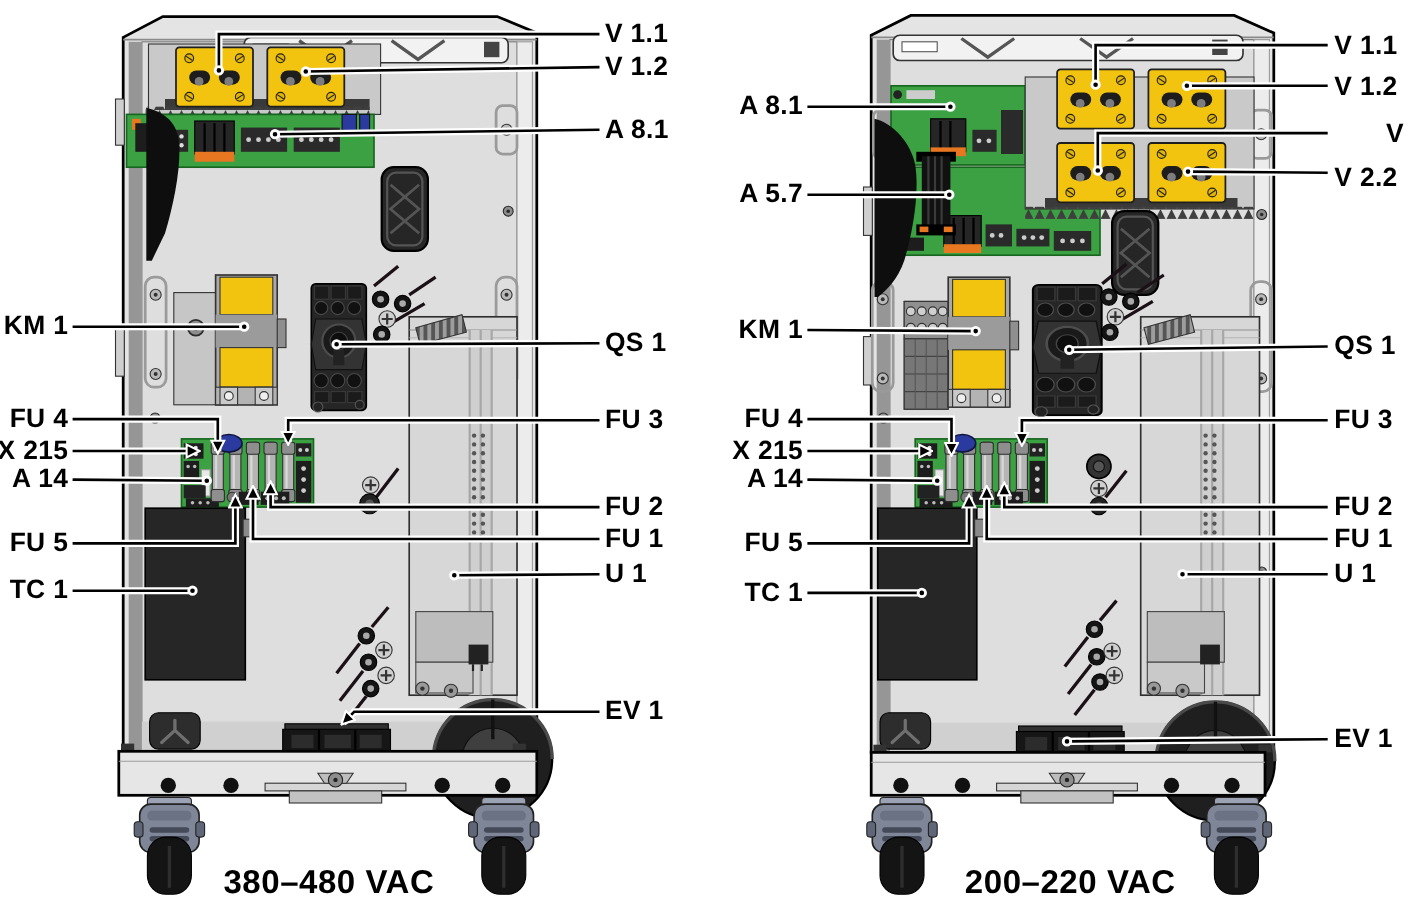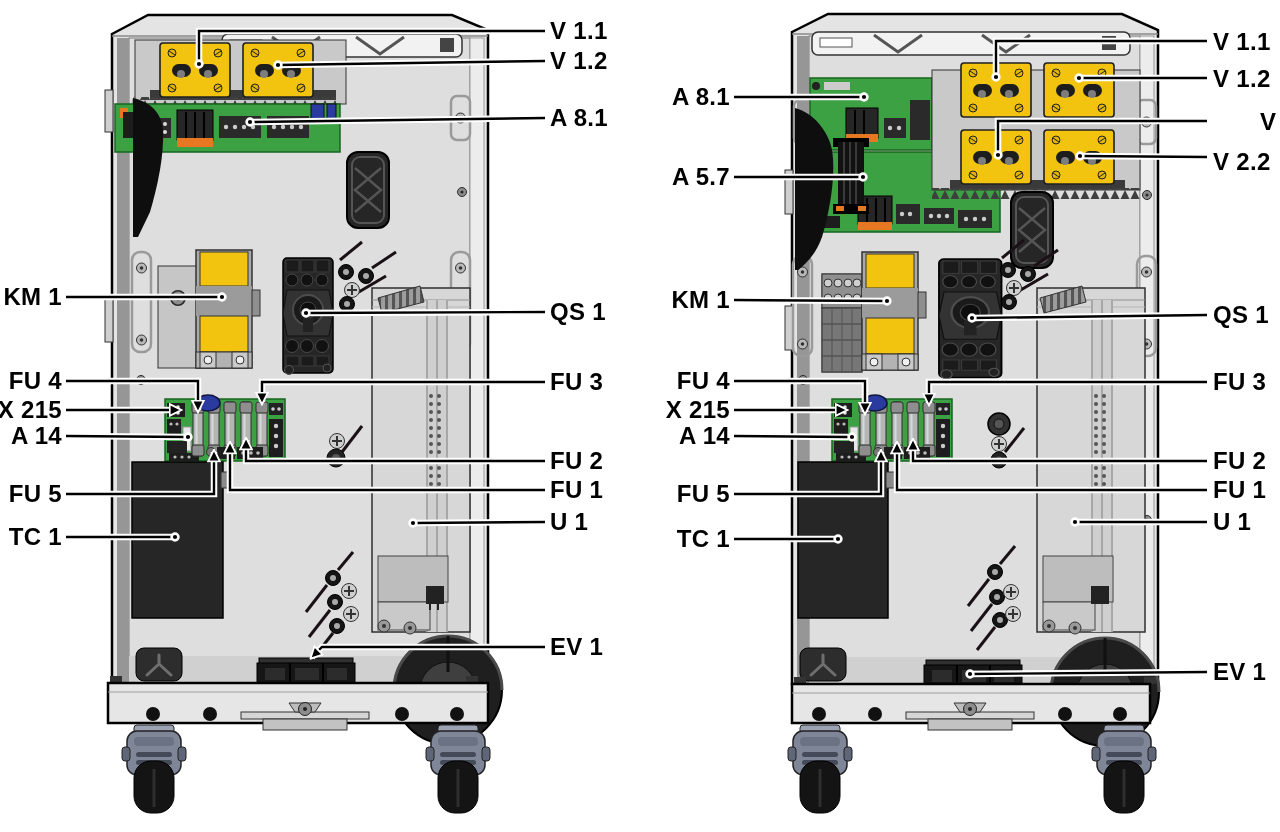--- a/index.html
+++ b/index.html
@@ -713,14 +713,16 @@
 <div class="cl" style="left:1213px;top:79px">V 1.2</div>
 <div class="cl" style="left:1260px;top:122px">V 2.1</div>
 <div class="cl" style="left:1213px;top:162px">V 2.2</div>
 <div class="cl" style="left:1213px;top:315px">QS 1</div>
 <div class="cl" style="left:1213px;top:382px">FU 3</div>
 <div class="cl" style="left:1213px;top:461px">FU 2</div>
 <div class="cl" style="left:1213px;top:490px">FU 1</div>
 <div class="cl" style="left:1213px;top:522px">U 1</div>
 <div class="cl" style="left:1213px;top:672px">EV 1</div>
 
+<div class="cap" style="left:299px;top:786px">380–480 VAC</div>
+<div class="cap" style="left:973px;top:786px">200–220 VAC</div>
 
 </div>
 
 </body></html>

